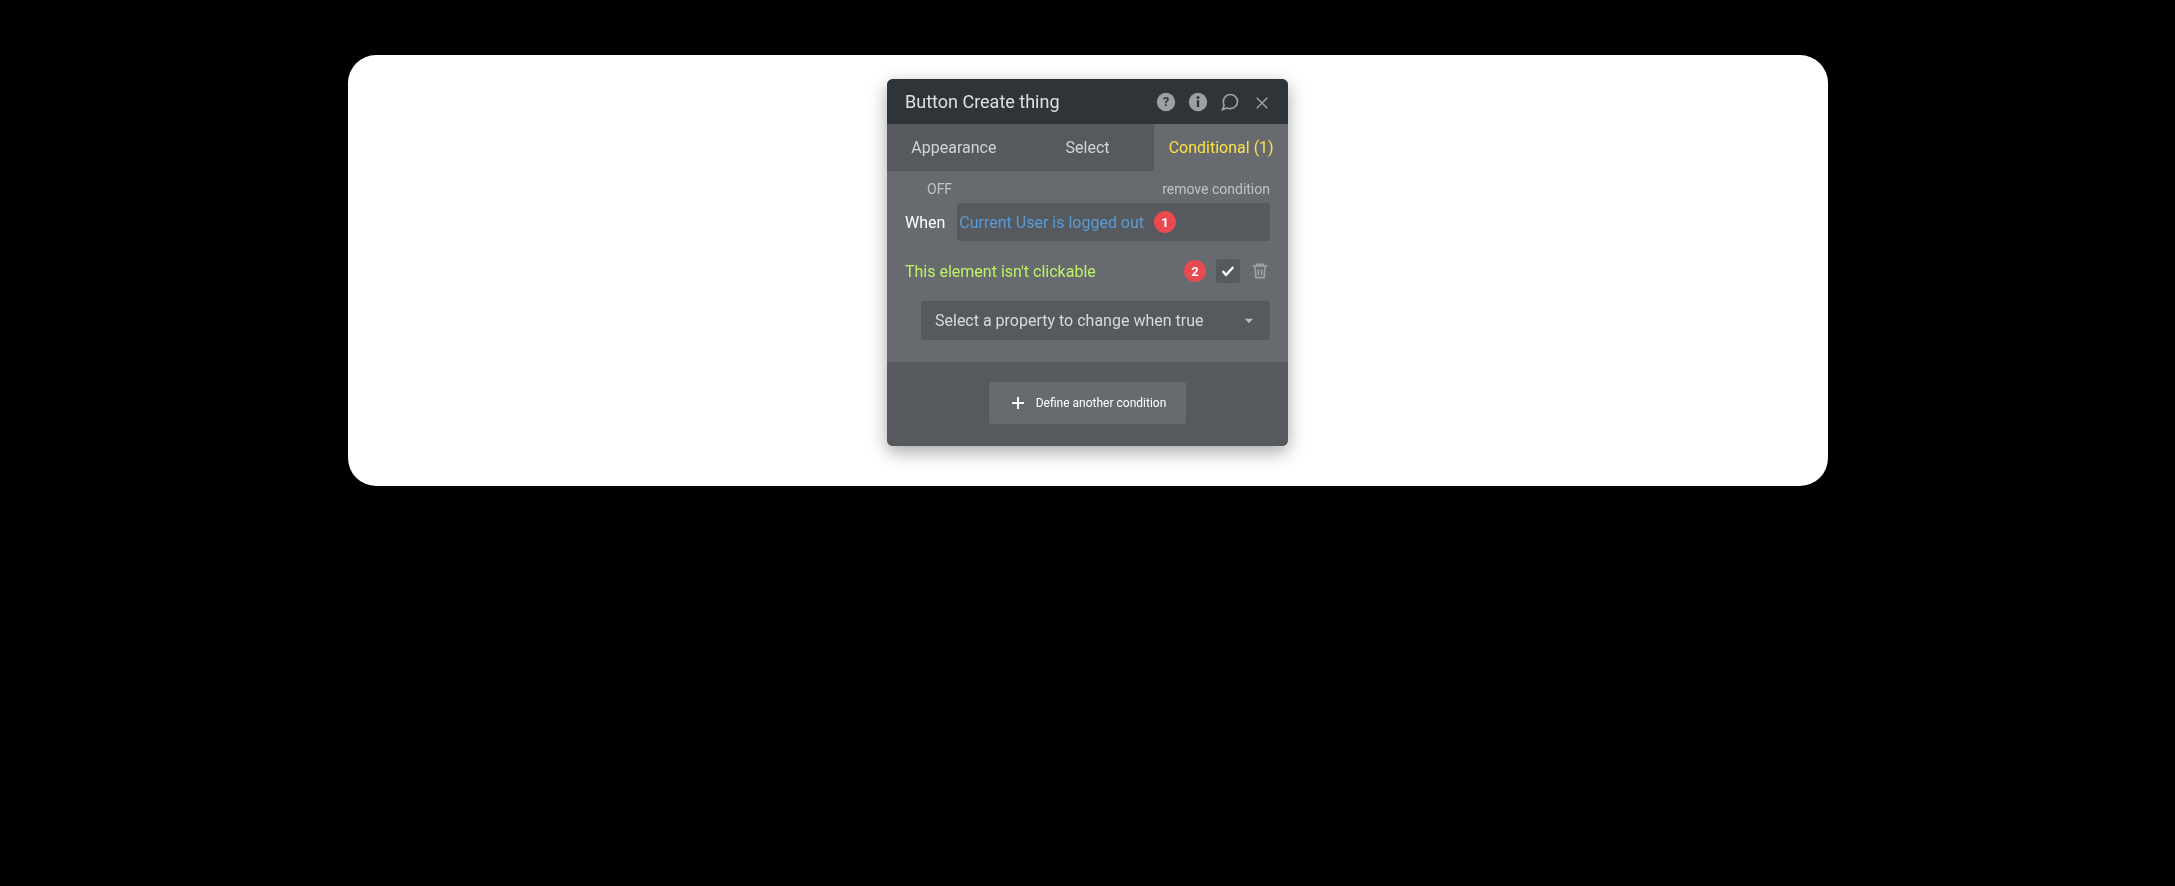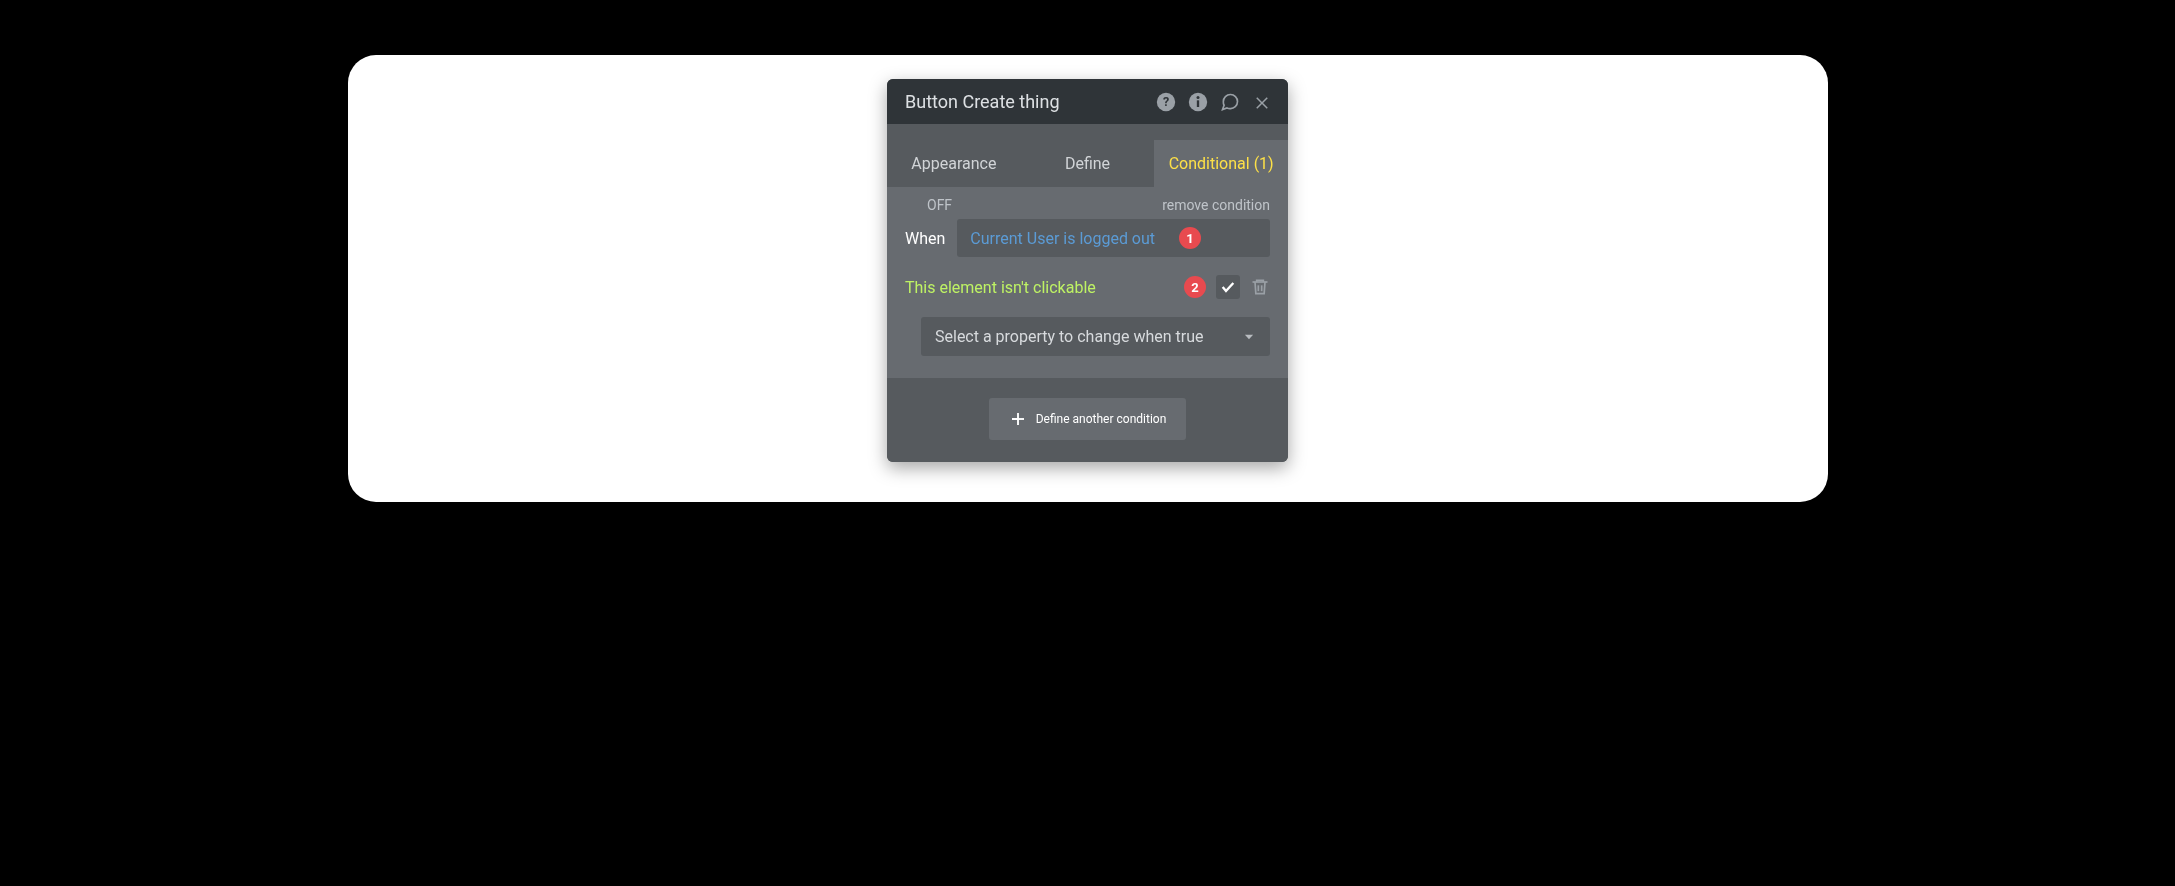--- a/index.html
+++ b/index.html
@@ -53,21 +53,20 @@
     background: #565a5e;
   }
   .tab {
     flex: 1;
     text-align: center;
     padding: 14px 0;
     font-size: 16px;
     color: #d1d4d7;
     cursor: pointer;
     background: #565a5e;
-    margin-top: 16px;
   }
   .tab.active { background: #676b70; color: #fde047; }
 
   
   .panel-body { background: #676b70; padding: 0 0 0 0; }
 
   .row-top {
     display: flex;
     justify-content: space-between;
     padding: 10px 18px 6px 18px;
@@ -81,24 +80,24 @@
     display:flex;
     align-items:center;
     gap: 12px;
     padding: 0 18px 18px 18px;
   }
   .when-label { font-size: 16px; color: #fff; }
   .expr-box {
     flex:1;
     background: #565a5e;
     border-radius: 3px;
-    padding: 8px 13px;
+    padding: 8px 2px;
     display:flex;
     align-items:center;
-    gap:24px;
+    gap:10px;
     font-size: 16px;
     color: #5b9bd5;
     cursor: pointer;
   }
   .badge {
     background: #e84a4f;
     color: #fff;
     width: 22px; height: 22px;
     border-radius: 50%;
     display: inline-flex;
@@ -174,21 +173,21 @@
       </div>
       <div class="hicon">
         <svg viewBox="0 0 24 24" width="18" height="18" fill="currentColor">
             <path d="M18.3 5.71 12 12.01l-6.3-6.3L4.29 7.12l6.3 6.3-6.3 6.3 1.41 1.41 6.3-6.3 6.3 6.3 1.41-1.41-6.3-6.3 6.3-6.3z"></path>
           </svg>
       </div>
     </div>
 
     <div class="tabs">
       <div class="tab">Appearance</div>
-      <div class="tab">Define</div>
+      <div class="tab">Select</div>
       <div class="tab active">Conditional (1)</div>
     </div>
 
     <div class="panel-body">
 
       <div class="row-top">
         <span>OFF</span>
         <span class="remove">remove condition</span>
       </div>
 

